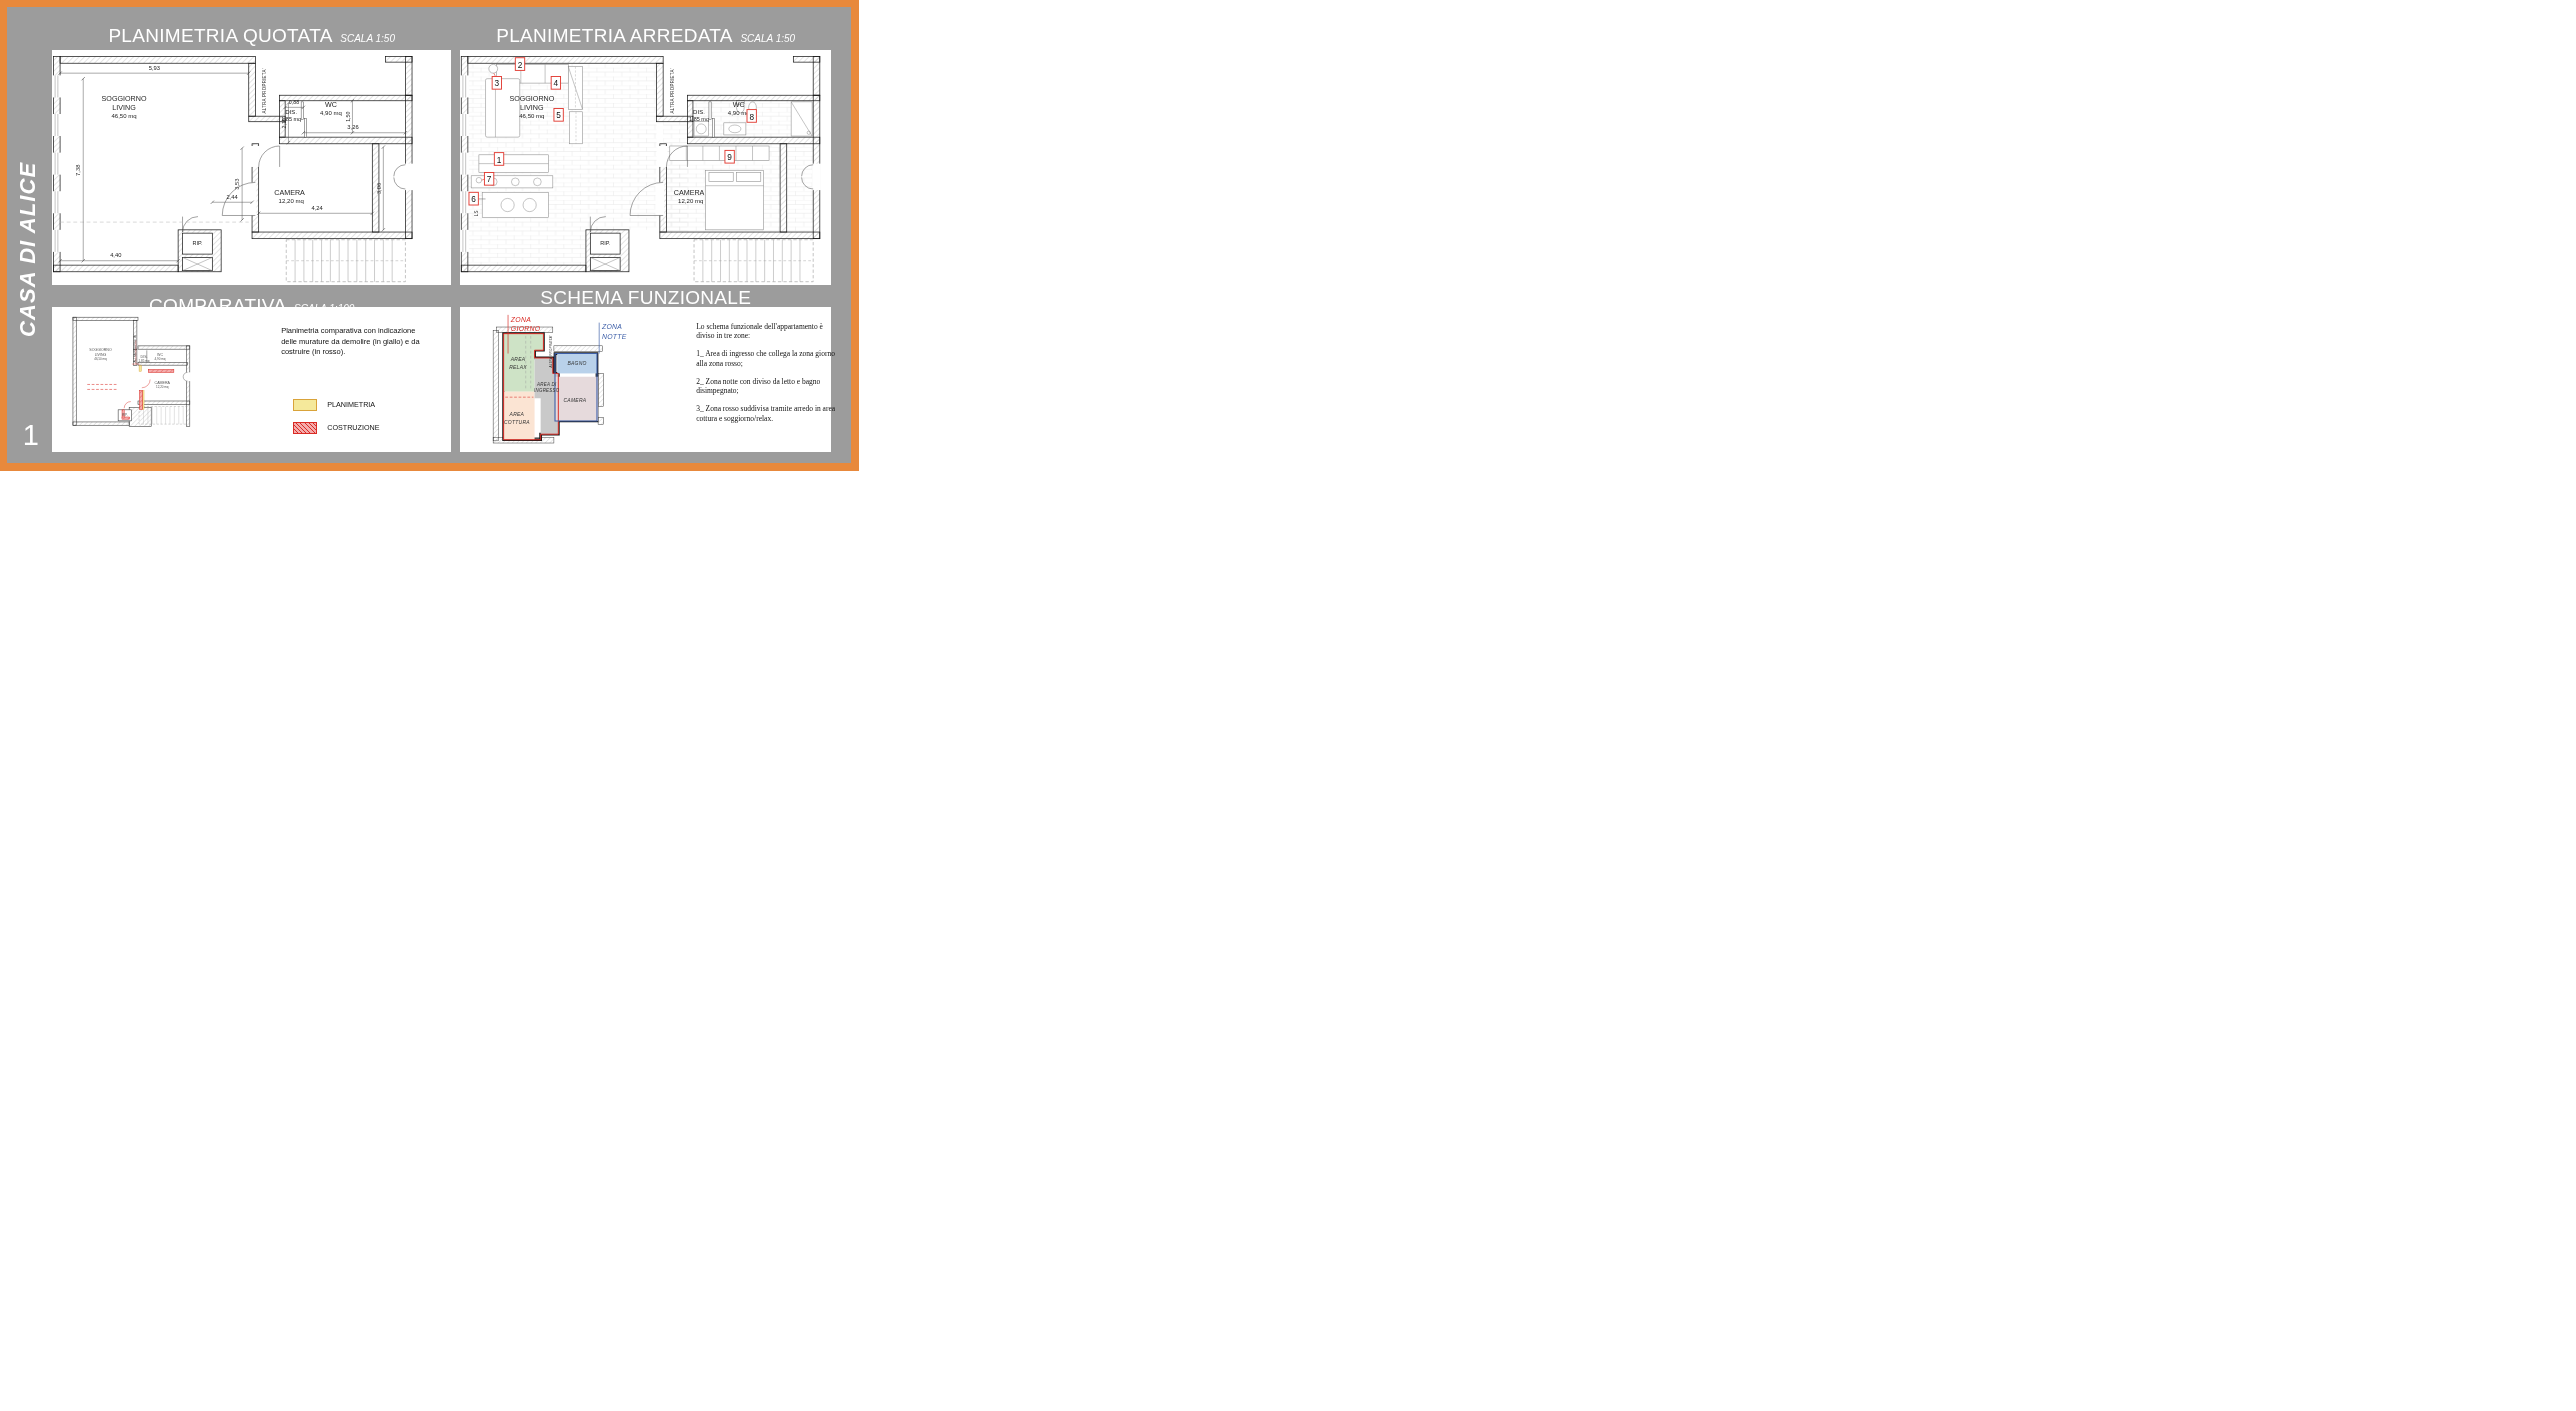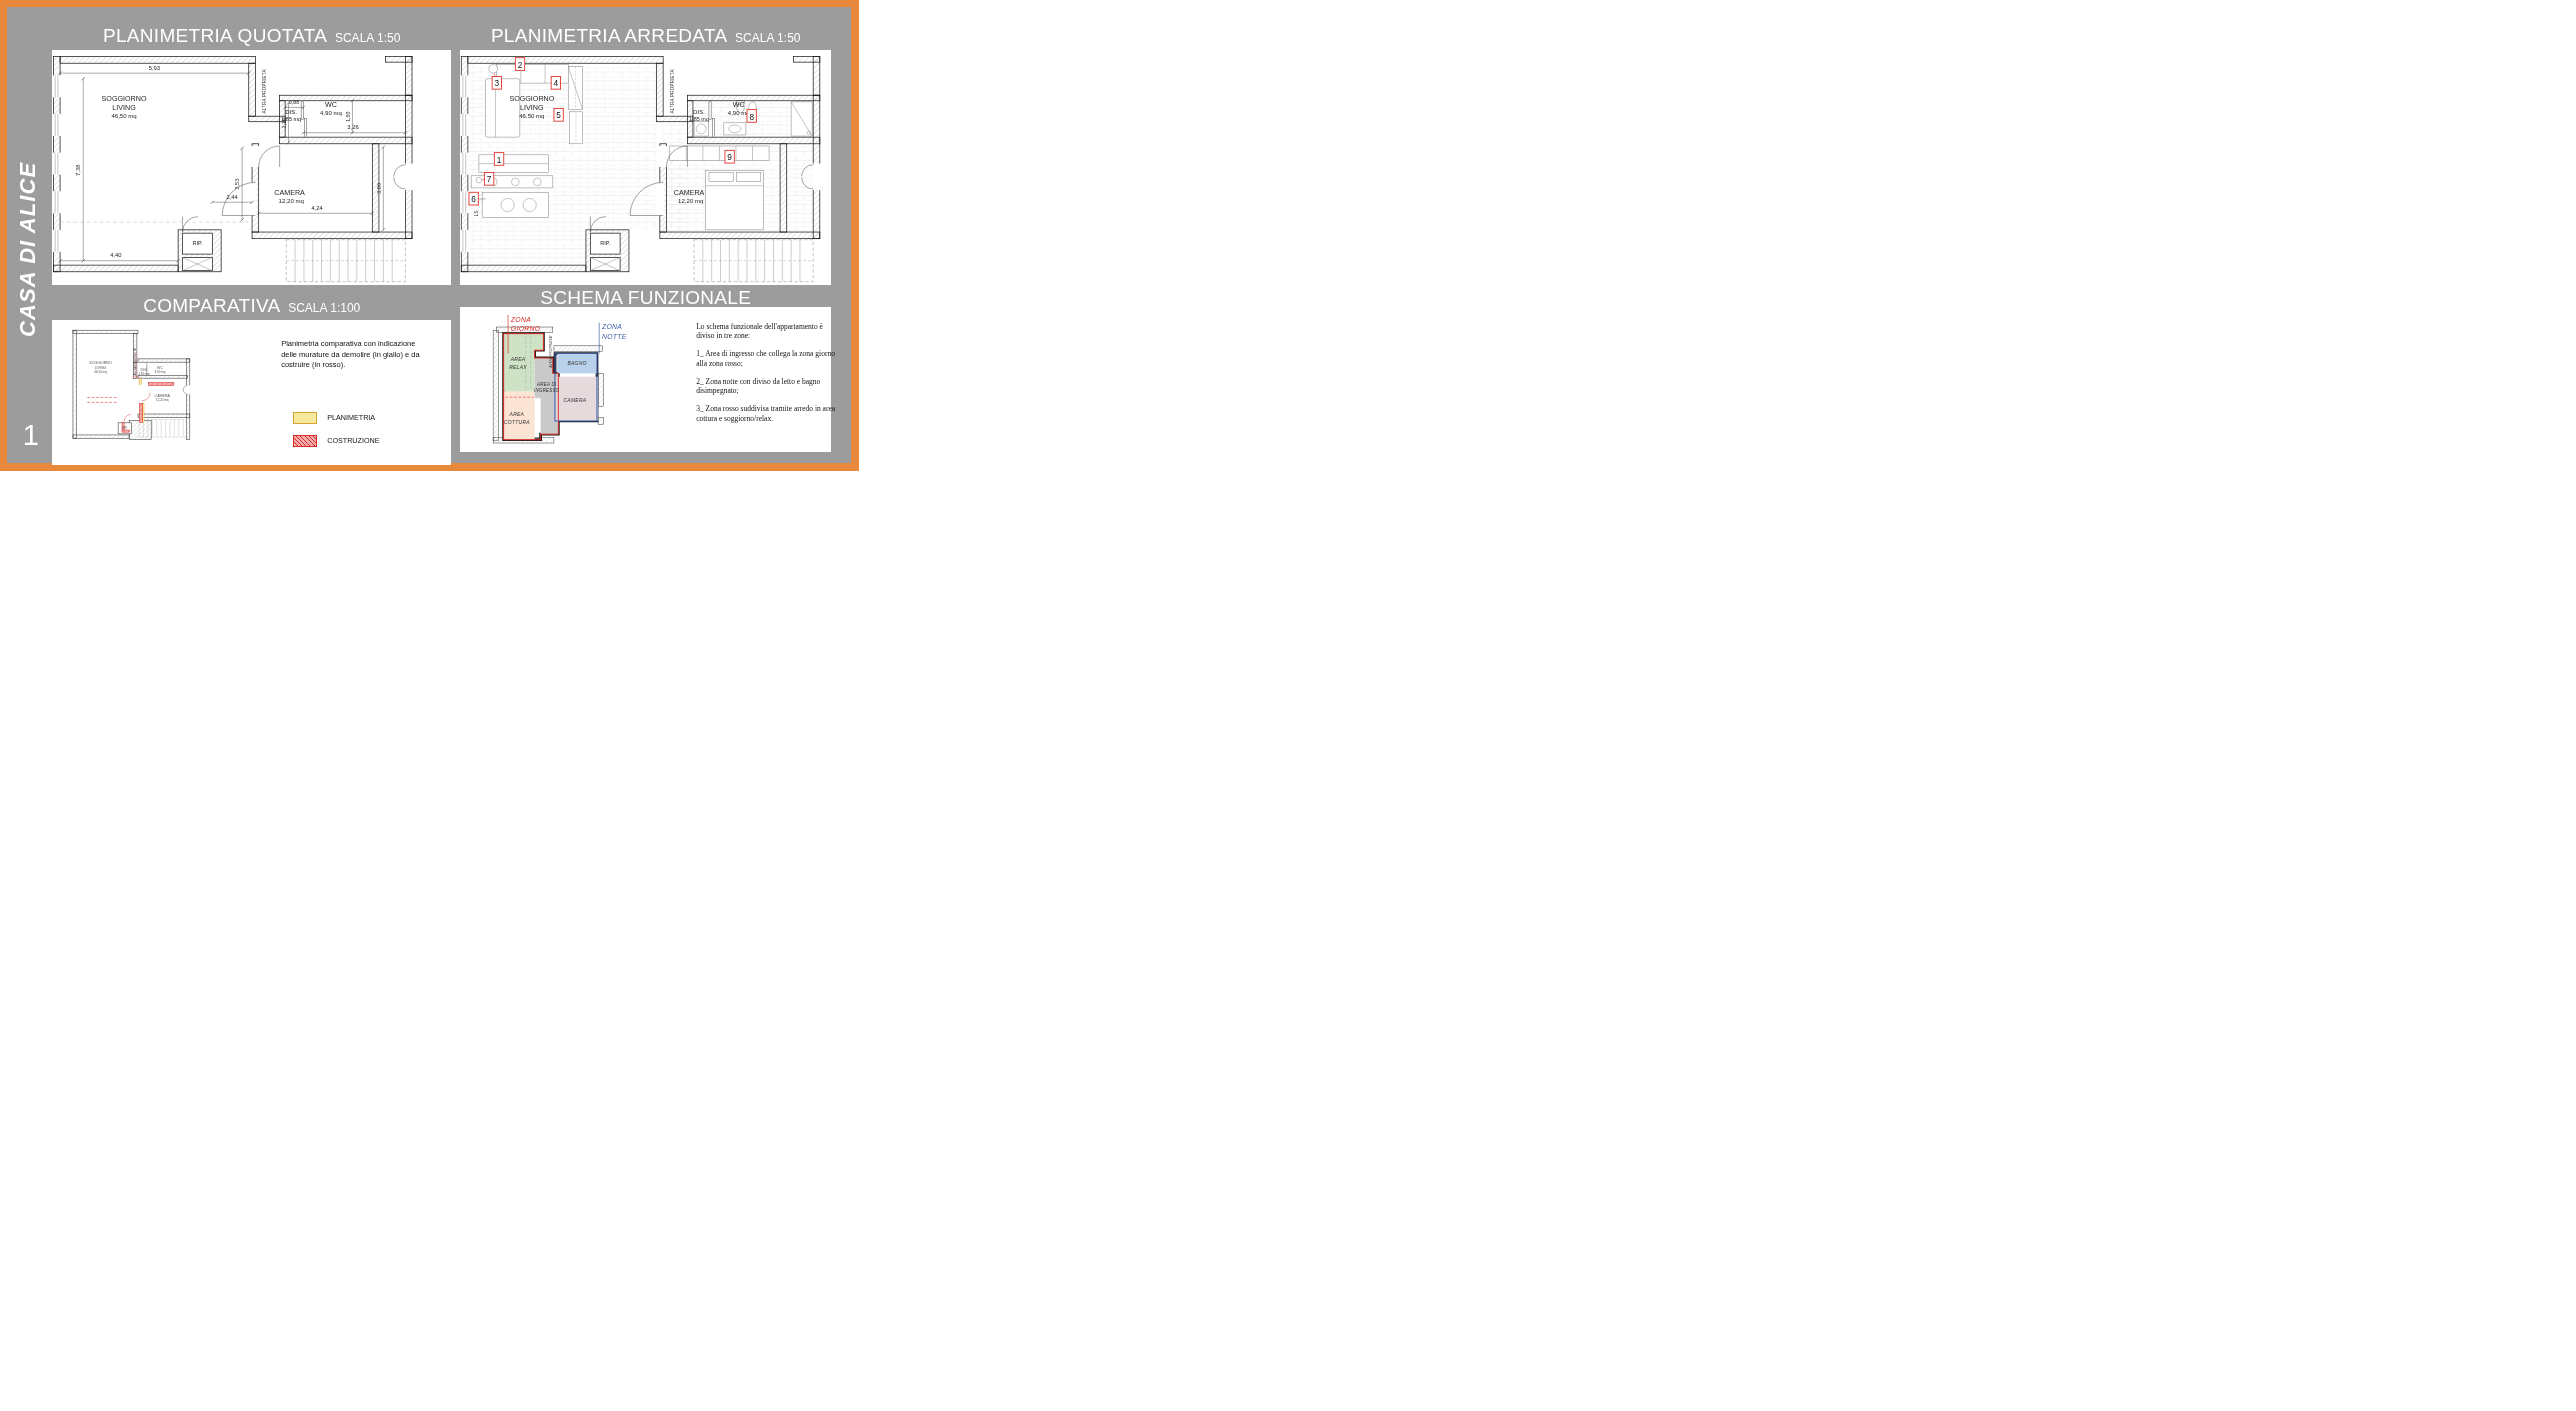--- a/index.html
+++ b/index.html
@@ -1,25 +1,25 @@
 <!DOCTYPE html>
 <html style="font-size:8.8px"><head>
 <meta charset="utf-8">
 <style>
   html,body{margin:0;padding:0;background:#ffffff;font-family:"Liberation Sans",sans-serif;}
   .board{position:relative;width:859px;height:471px;background:#E8893C;overflow:hidden;}
   .inner{position:absolute;left:7.2px;top:7.2px;width:844px;height:456px;background:#9C9C9C;}
   .panel{position:absolute;background:#ffffff;}
   #panel-quotata{left:45px;top:43px;width:399px;height:235px;}
   #panel-arredata{left:453px;top:43px;width:371px;height:235px;}
-  #panel-comparativa{left:45px;top:313px;width:399px;height:145px;}
+  #panel-comparativa{left:45px;top:300px;width:399px;height:145px;}
   #panel-schema{left:453px;top:300px;width:371px;height:145px;}
   .band-title{position:absolute;color:#fff;text-align:center;white-space:nowrap;}
   .band-title .main{font-size:19px;letter-spacing:0.3px;}
-  .band-title .scale{font-size:12px;margin-left:7.7px;}
+  .band-title .scale{font-size:10px;margin-left:7.7px;font-style:italic;}
   #t-quotata{left:45px;top:17.7px;width:399px;}
   #t-arredata{left:453px;top:17.7px;width:371px;}
   #t-comparativa{left:45px;top:288px;width:399px;}
   #t-schema{left:453px;top:280px;width:371px;}
   .side-title{position:absolute;left:7.7px;top:124px;width:29px;height:237px;writing-mode:vertical-rl;
     transform:rotate(180deg);font-style:italic;font-weight:700;font-size:22px;color:#fff;
     letter-spacing:1.1px;text-align:center;}
   .page-num{position:absolute;left:15.5px;top:412px;font-size:29px;color:#fff;}
   
   svg{display:block;}

